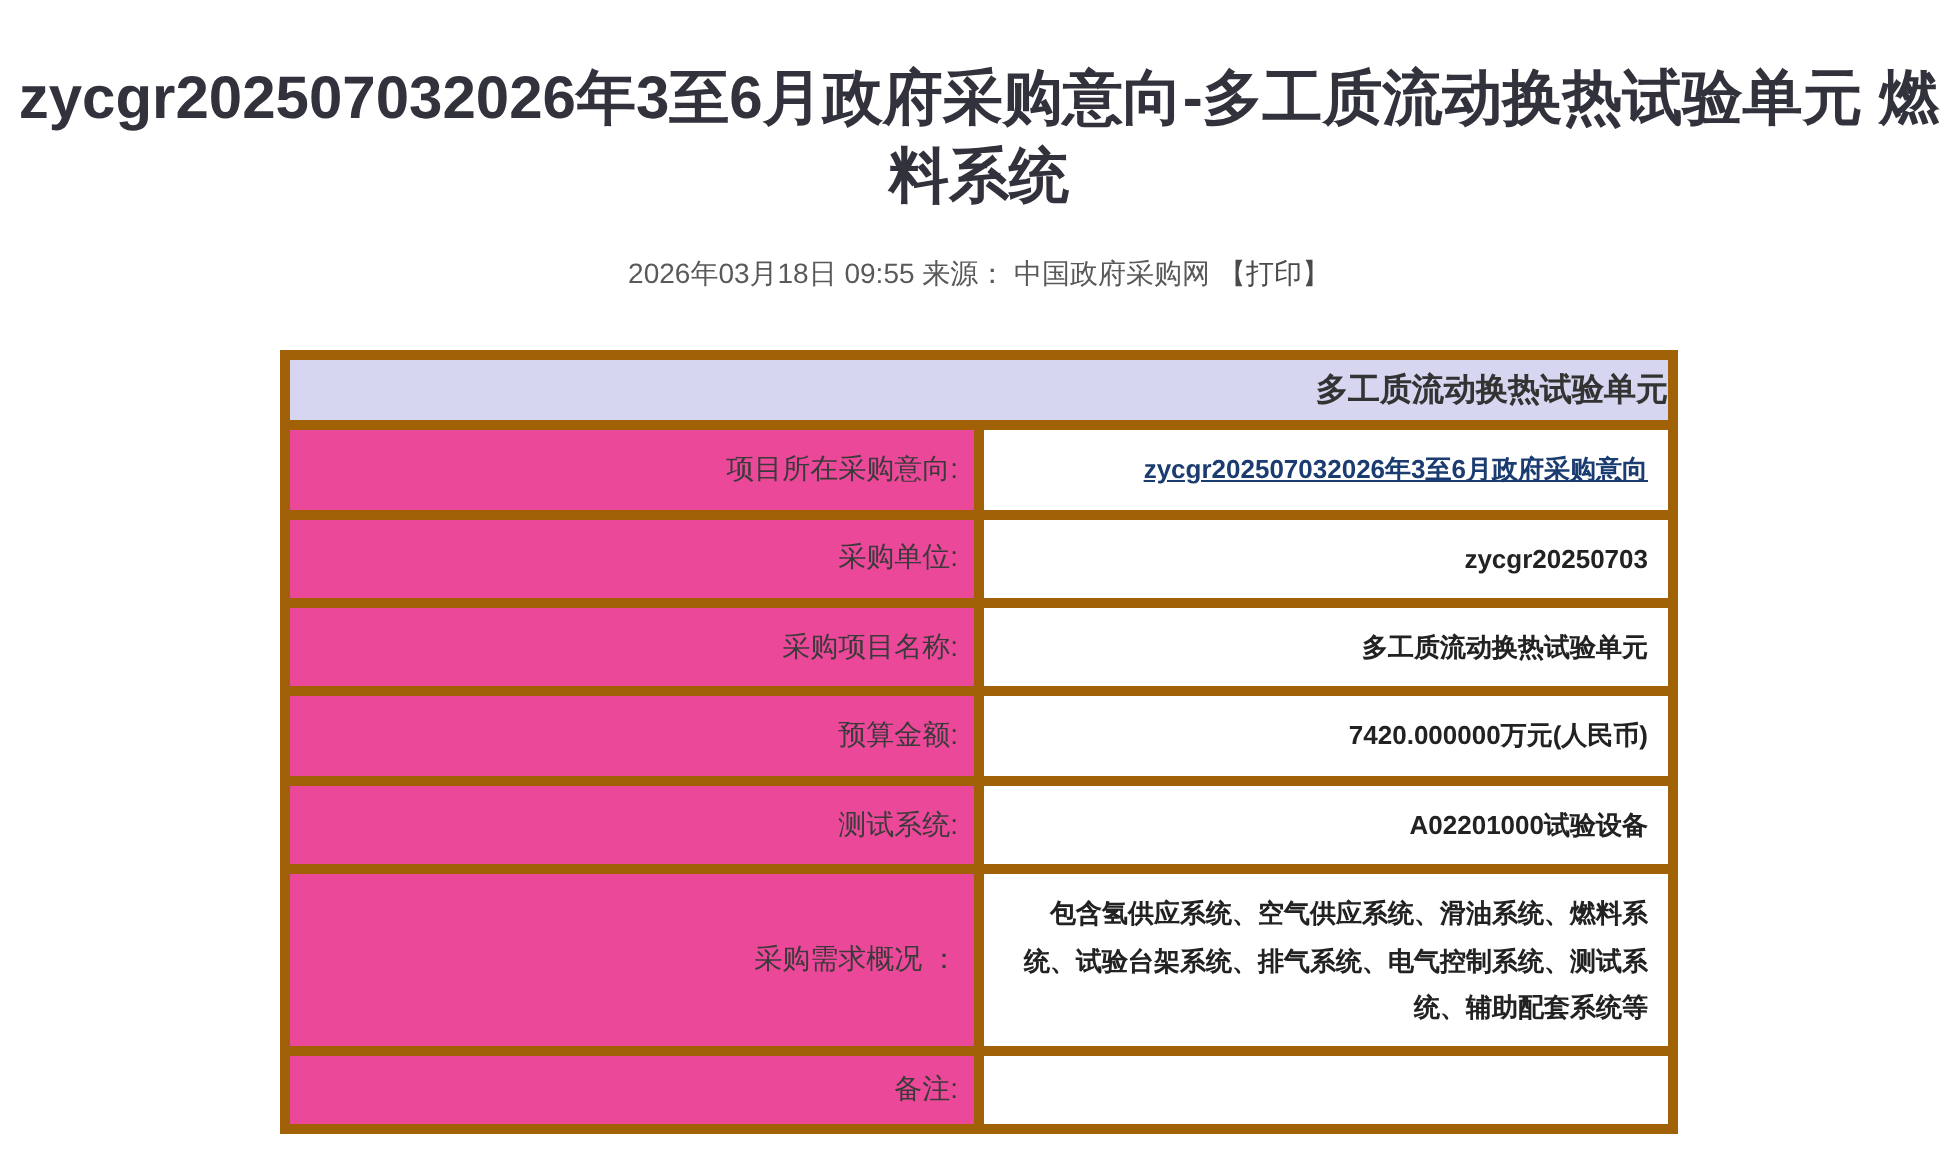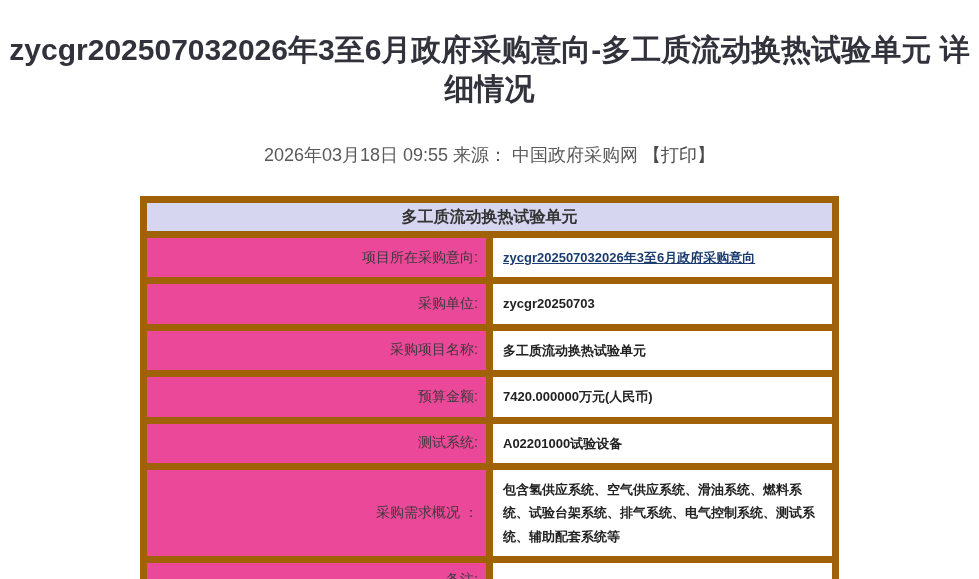--- a/index.html
+++ b/index.html
@@ -18,39 +18,40 @@
   .page-title {
     text-align: center;
     font-size: 30px;
     font-weight: bold;
     color: #32323c;
     line-height: 1.3;
     padding: 0 8px;
     letter-spacing: 0;
   }
   .meta-line {
-    margin-top: 35px;
+    margin-top: 20px;
     text-align: center;
-    font-size: 18px;
+    font-size: 14px;
     color: #595959;
   }
   .meta-line span { vertical-align: middle; }
   .print-link {
     cursor: pointer;
     color: #4a4a4a;
   }
   .info-table {
     width: 699px;
     margin: 29px auto 0 auto;
     border-collapse: collapse;
     table-layout: fixed;
   }
   .info-table th, .info-table td {
-    border: 7px solid #a16207;
+    border: 5px solid #a16207;
     vertical-align: middle;
+    text-align: right;
   }
   .table-caption {
     background: #d6d6f1;
     height: 35px;
     text-align: center;
     font-size: 16px;
     font-weight: bold;
     color: #333;
   }
   .label-cell {
@@ -76,21 +77,21 @@
     color: #1b3c70;
     font-weight: bold;
     text-decoration: underline;
   }
 </style>
 </head>
 <body>
 
 <div class="page">
 
-  <h1 class="page-title">zycgr202507032026年3至6月政府采购意向-多工质流动换热试验单元 详细情况</h1>
+  <h1 class="page-title">zycgr202507032026年3至6月政府采购意向-多工质流动换热试验单元 燃料系统</h1>
 
   <div class="meta-line">
     <span>2026年03月18日 09:55</span>
     <span> </span>
     <span>来源：</span>
     <span> </span>
     <span>中国政府采购网</span>
     <span> </span>
     <span class="print-link">【打印】</span>
   </div>

